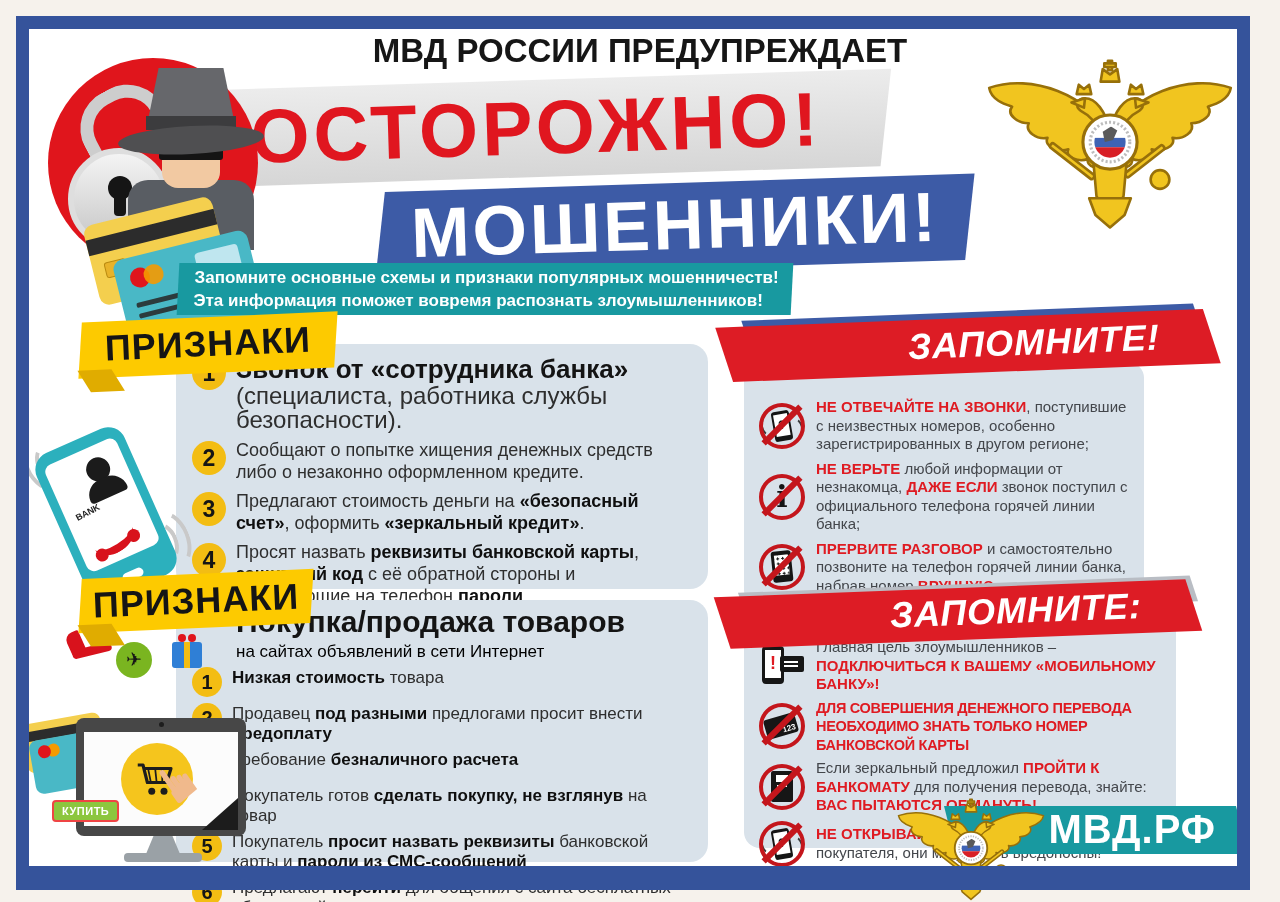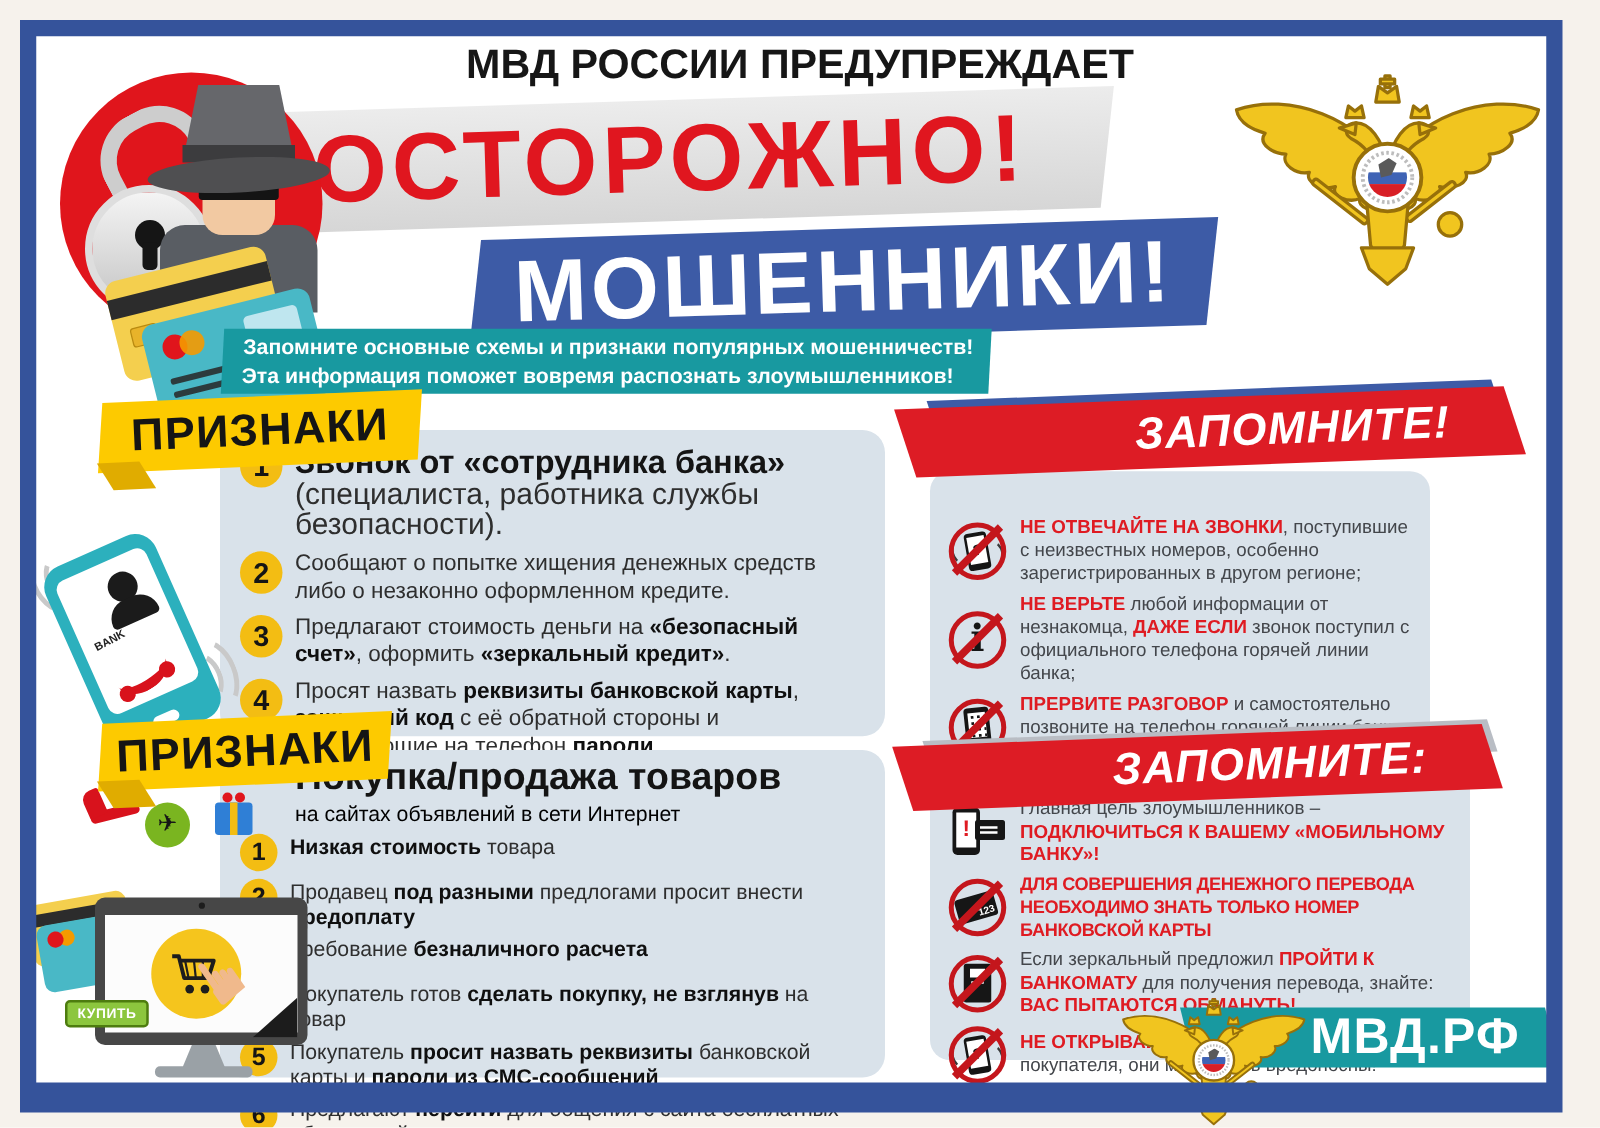--- a/index.html
+++ b/index.html
@@ -52,21 +52,21 @@
   .stripe-blue{left:746px;top:312px;width:452px;height:30px;background:#3d5ba6;transform:rotate(-2.2deg) skewX(16deg);}
   .stripe-gray{left:742px;top:584px;width:452px;height:26px;background:#b9bdc4;transform:rotate(-2.2deg) skewX(16deg);}
   .red-banner{background:#dd1c25;transform:rotate(-2.2deg) skewX(16deg);z-index:6;}
   .red-banner .inner{transform:skewX(-16deg);font-size:36px;font-weight:900;font-style:italic;color:#fff;
     text-align:right;padding-right:52px;box-sizing:border-box;letter-spacing:1px;}
   .rb1{left:724px;top:318px;width:488px;height:55px;}
   .rb1 .inner{line-height:53px;}
   .rb2{left:722px;top:588px;width:472px;height:52px;}
   .rb2 .inner{line-height:50px;}
   .rpanel{position:absolute;background:#d9e2ea;border-radius:16px;box-sizing:border-box;z-index:4;}
-  .rpanel1{left:744px;top:377px;width:400px;height:244px;padding:36px 12px 6px 14px;}
+  .rpanel1{left:744px;top:362px;width:400px;height:244px;padding:36px 12px 6px 14px;}
   .rpanel2{left:744px;top:612px;width:432px;height:236px;padding:26px 12px 6px 14px;}
   .rrow{display:flex;align-items:center;gap:10px;margin-top:6px;}
   .rpanel2 .rrow{margin-top:5px;}
   .rrow.first{margin-top:0;}
   .rtext{margin:0;font-size:15px;line-height:18.5px;color:#43464b;flex:1;}
   .rtext.tight{font-size:14.5px;letter-spacing:-0.3px;}
   .rtext .rb{font-weight:800;color:#df1b22;}
   
   .ricon{position:relative;flex:0 0 48px;width:48px;height:48px;}
   .ban::before{content:"";position:absolute;inset:1px;border:4px solid #c4161c;border-radius:50%;}
@@ -159,21 +159,21 @@
     background:#e0151c;box-shadow:9px 0 0 #f59a00;}
   .card-t2::after{content:"";position:absolute;right:8px;top:8px;width:26px;height:18px;background:#bfe6ef;border-radius:3px;}
   .monitor{left:60px;top:78px;width:170px;height:118px;background:#474747;border-radius:8px;}
   .monitor::before{content:"";position:absolute;left:50%;top:4px;width:5px;height:5px;margin-left:-2px;border-radius:50%;background:#1d1d1d;}
   .mscreen{position:absolute;left:8px;top:14px;right:8px;bottom:10px;background:#fcfcfc;}
   .cartcircle{position:absolute;left:50%;top:50%;width:72px;height:72px;margin:-36px 0 0 -40px;
     background:#f5c51d;border-radius:50%;display:flex;align-items:center;justify-content:center;}
   .cart-svg{width:46px;height:42px;}
   .mstand{left:130px;top:196px;width:34px;height:18px;background:#9aa1a6;clip-path:polygon(22% 0,78% 0,100% 100%,0 100%);}
   .mbase{left:108px;top:213px;width:78px;height:9px;background:#9aa1a6;border-radius:4px;}
-  .buybtn{left:36px;top:160px;padding:3px 8px;background:#8cc63e;border:2px solid #4d7c0f;color:#fff;
+  .buybtn{left:36px;top:160px;padding:3px 8px;background:#8cc63e;border:2px solid #ef4444;color:#fff;
     font-weight:700;font-size:11px;border-radius:4px;letter-spacing:0.5px;}
   .hand{left:138px;top:116px;font-size:52px;color:#f0b98c;transform:rotate(-125deg);line-height:1;}
   .sleeve{right:2px;top:158px;width:36px;height:32px;background:#1c1c1c;clip-path:polygon(100% 0,100% 100%,0 100%);}
 </style>
 </head>
 <body>
 
 <div class="stage">
   <div class="content-bg"></div>
 

